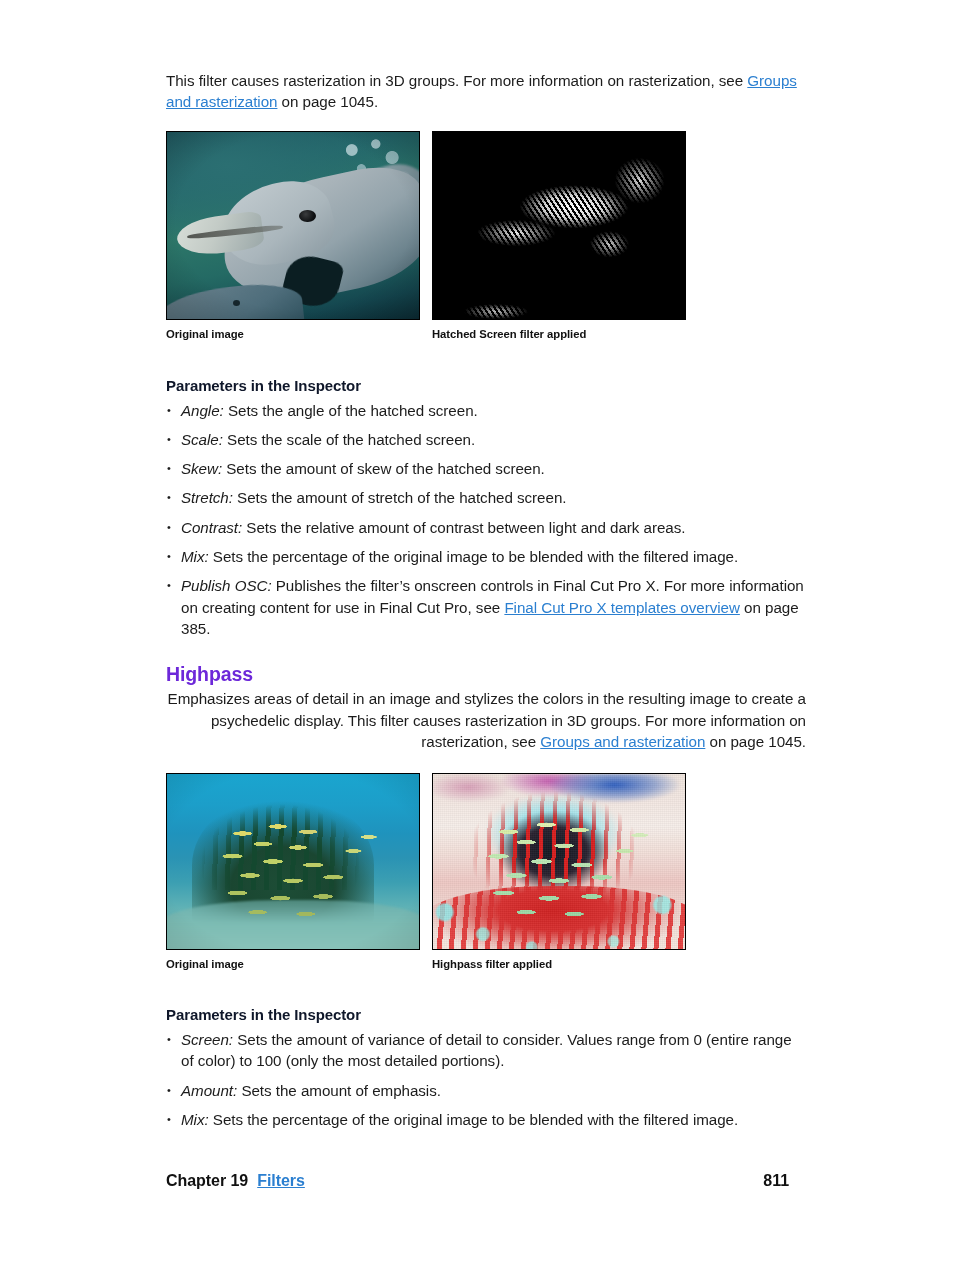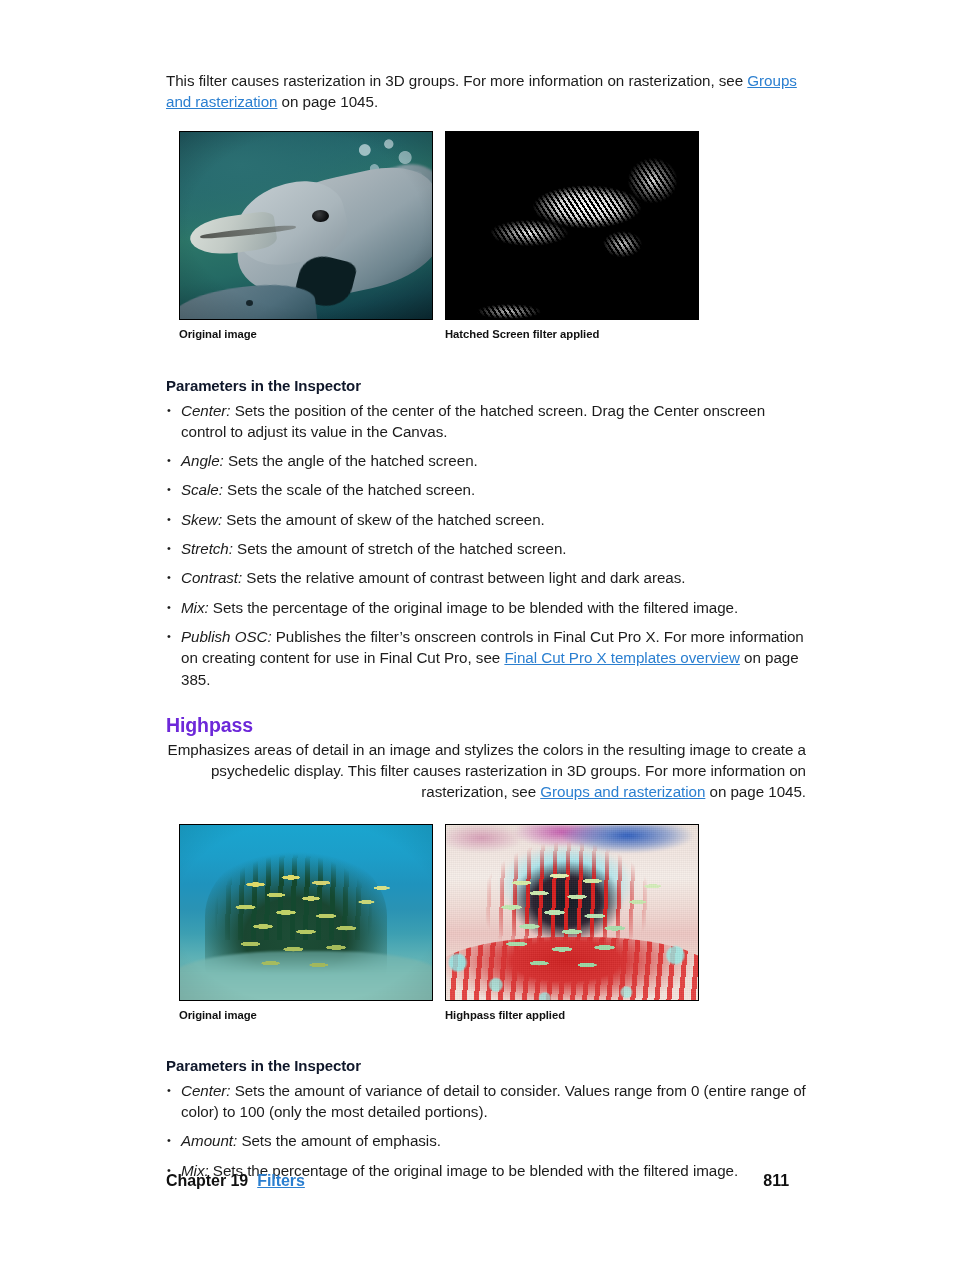--- a/index.html
+++ b/index.html
@@ -84,21 +84,20 @@
   }
 
   
   .figure-row {
     position: relative;
     width: 640px;
   }
   .figure {
     position: absolute;
     top: 0;
-    margin-left: 13px;
   }
   .fig-left  { left: 0px; }
   .fig-right { left: 266px; }
   .fig-frame {
     border: 1px solid #000000;
     box-sizing: border-box;
     overflow: hidden;
     position: relative;
   }
   .fig-caption {
@@ -473,23 +472,20 @@
         </div>
         <div class="fig-caption">Hatched Screen filter applied</div>
       </div>
 
     </div>
 
     <div style="margin-top:21px;">
       <h3 class="subhead">Parameters in the Inspector</h3>
       <ul class="param-list">
         <li>
-          <span class="term">Center:</span><span> Sets the position of the center of the hatched screen. Drag the Center onscreen control to adjust its value in the Canvas.</span>
-        </li>
-        <li>
           <span class="term">Angle:</span><span> Sets the angle of the hatched screen.</span>
         </li>
         <li>
           <span class="term">Scale:</span><span> Sets the scale of the hatched screen.</span>
         </li>
         <li>
           <span class="term">Skew:</span><span> Sets the amount of skew of the hatched screen.</span>
         </li>
         <li>
           <span class="term">Stretch:</span><span> Sets the amount of stretch of the hatched screen.</span>
@@ -543,21 +539,21 @@
         </div>
         <div class="fig-caption">Highpass filter applied</div>
       </div>
 
     </div>
 
     <div style="margin-top:21px;">
       <h3 class="subhead">Parameters in the Inspector</h3>
       <ul class="param-list">
         <li>
-          <span class="term">Center:</span><span> Sets the amount of variance of detail to consider. Values range from 0 (entire range of color) to 100 (only the most detailed portions).</span>
+          <span class="term">Screen:</span><span> Sets the amount of variance of detail to consider. Values range from 0 (entire range of color) to 100 (only the most detailed portions).</span>
         </li>
         <li>
           <span class="term">Amount:</span><span> Sets the amount of emphasis.</span>
         </li>
         <li>
           <span class="term">Mix:</span><span> Sets the percentage of the original image to be blended with the filtered image.</span>
         </li>
       </ul>
     </div>
 

